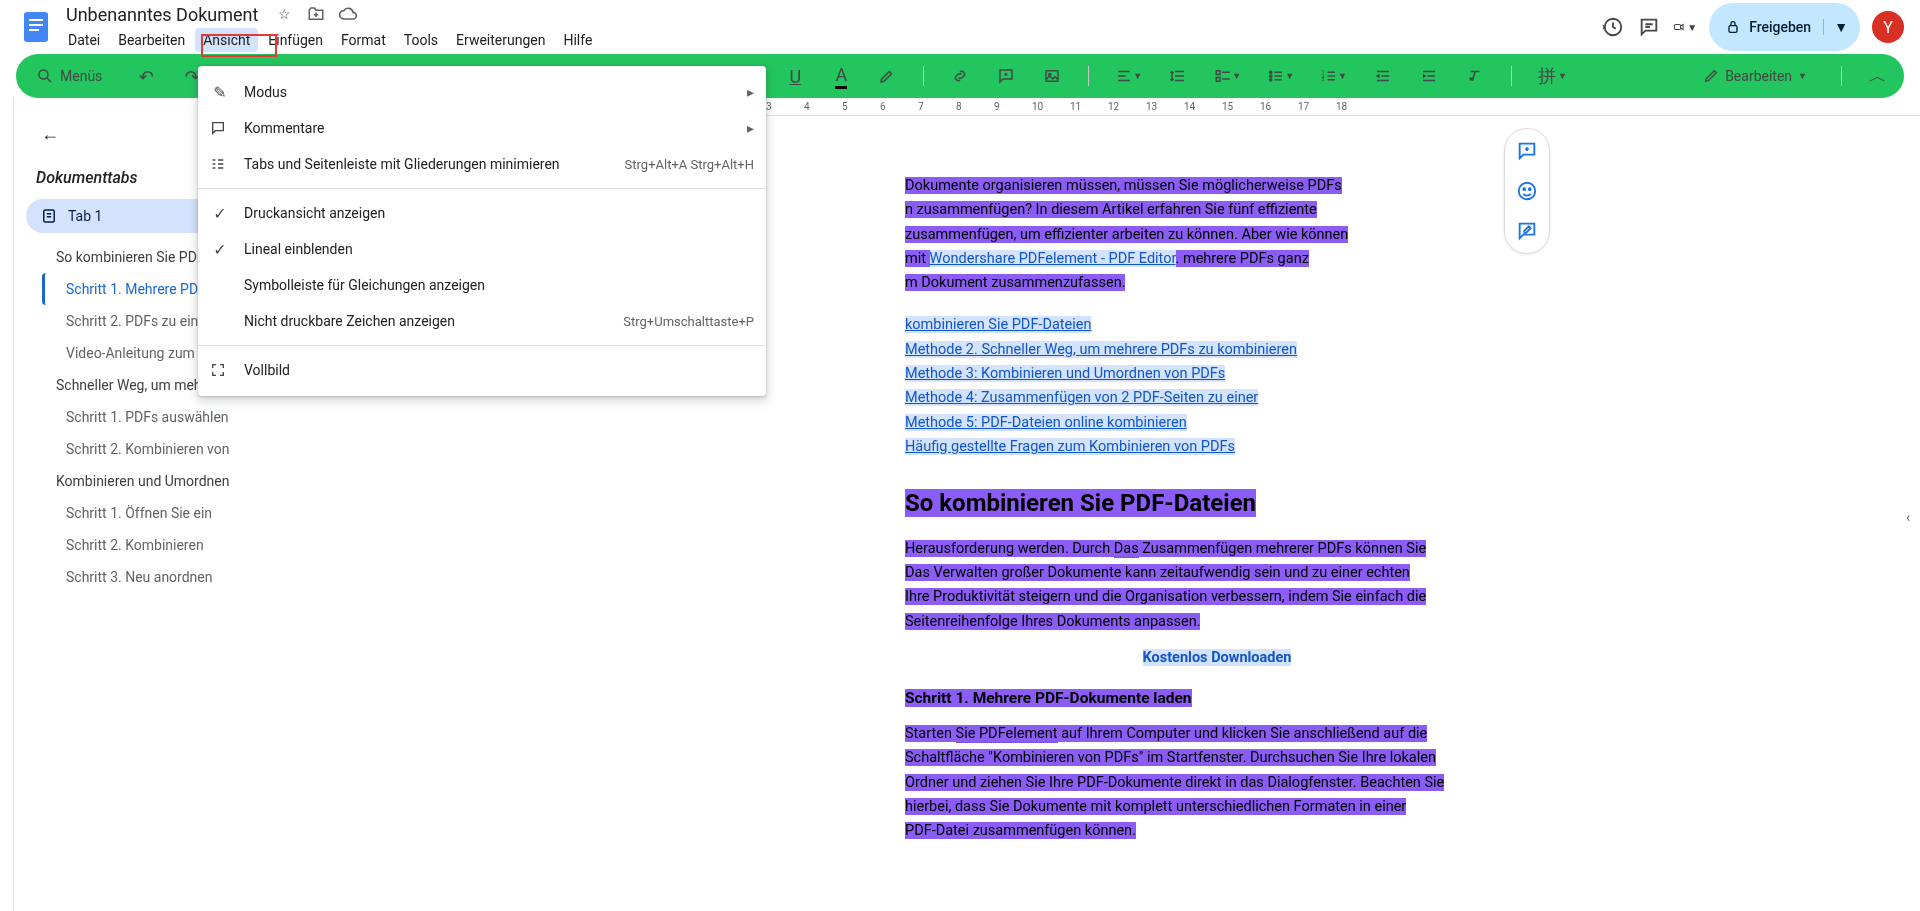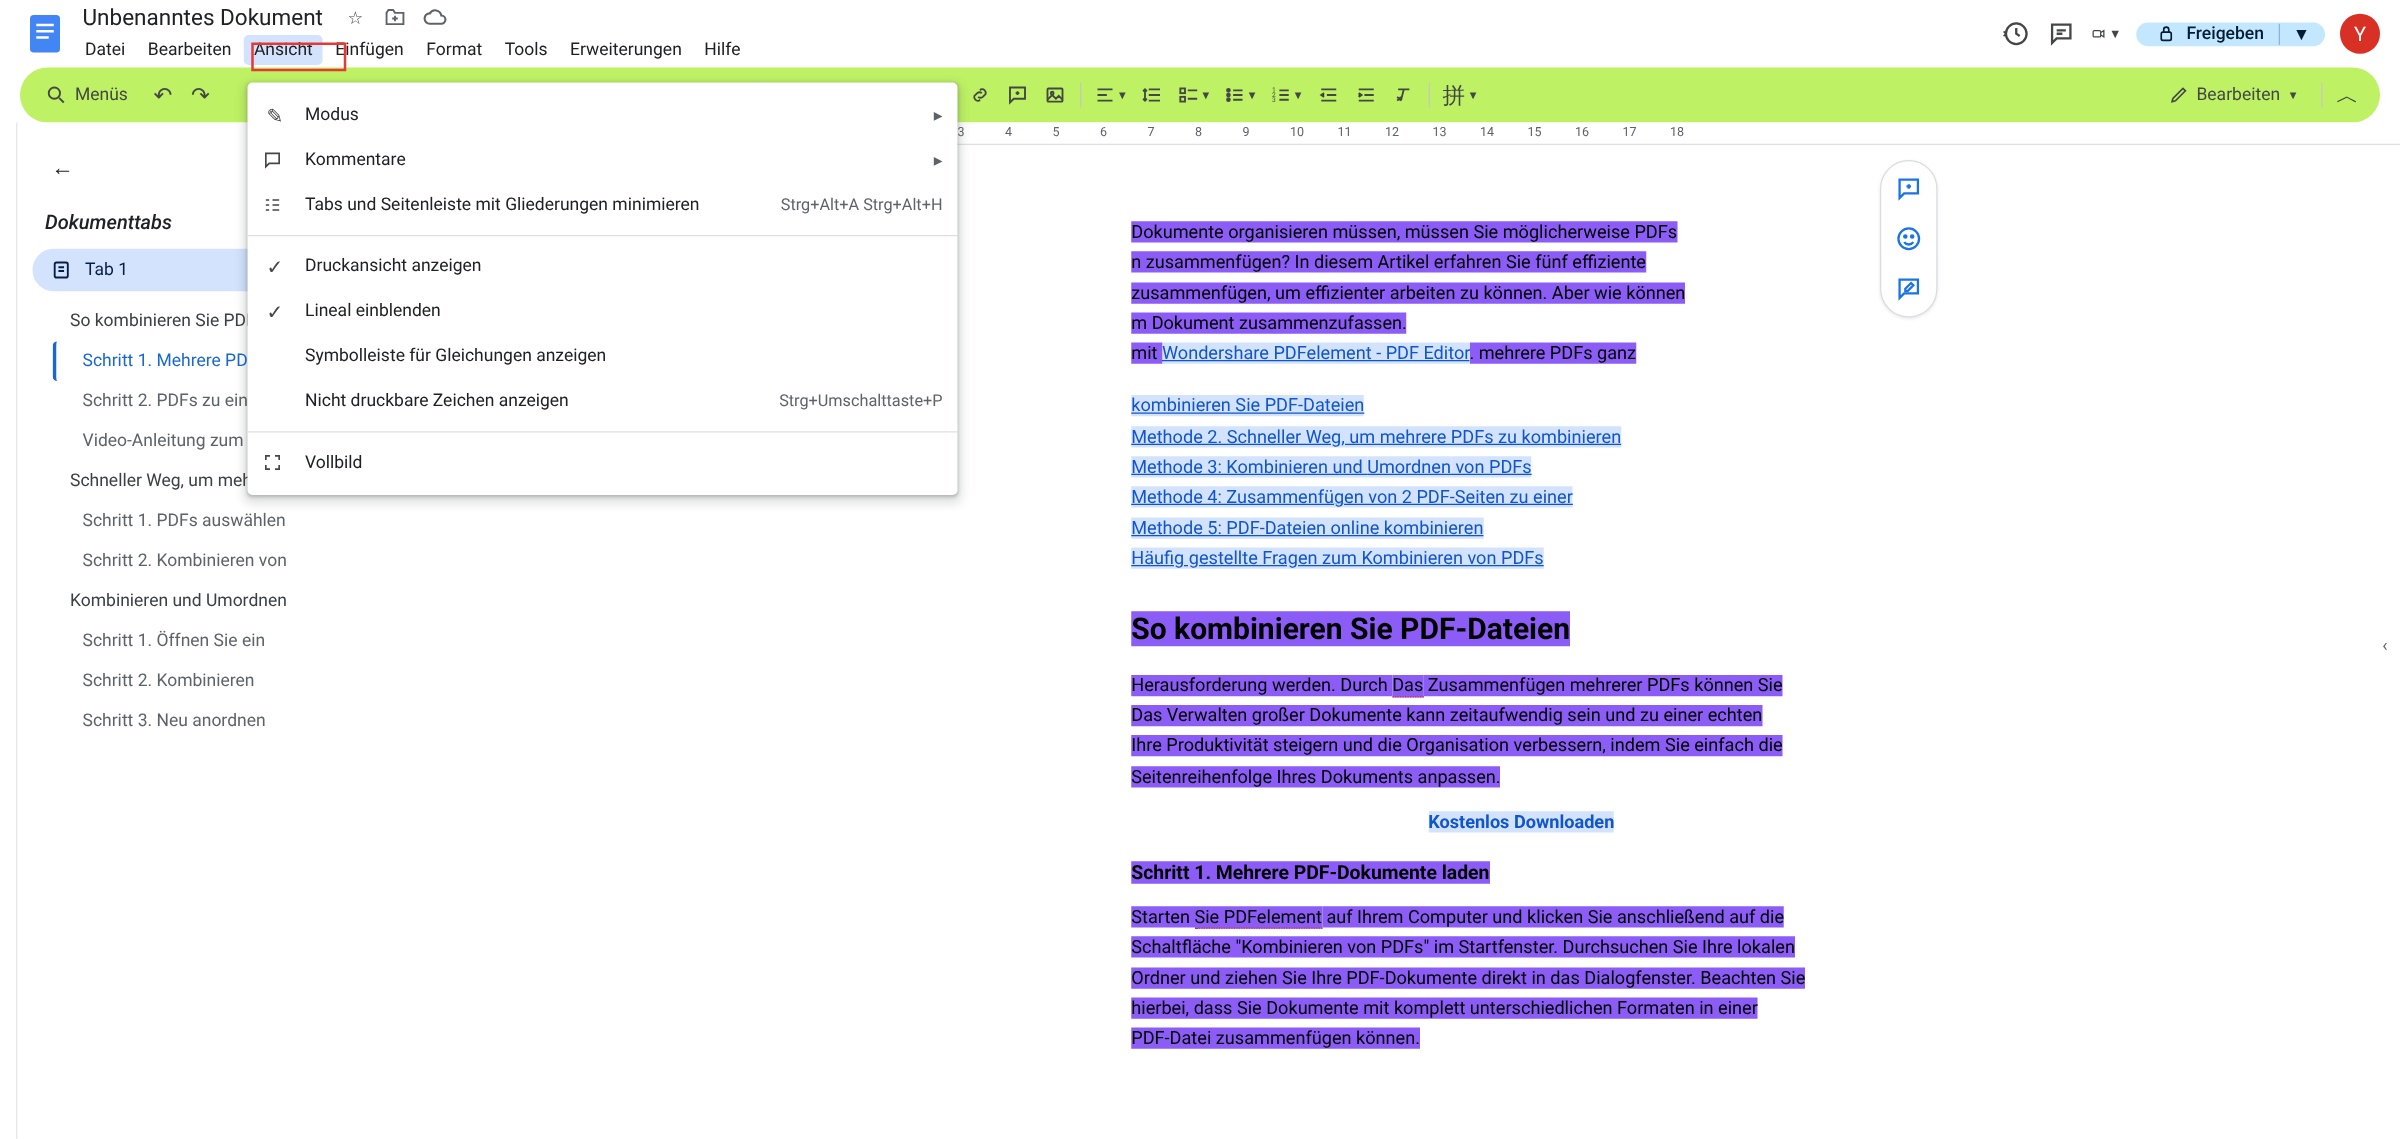--- a/index.html
+++ b/index.html
@@ -11,26 +11,26 @@
 .logo svg { width: 36px; height: 36px; }
 .title-area { flex: 0 0 auto; }
 .doc-title { font-size: 18px; color: #202124; padding: 1px 6px; }
 .title-row { display: flex; align-items: center; gap: 8px; }
 .menu-bar { display: flex; gap: 2px; margin-top: 2px; }
 .menu-item { padding: 4px 8px; font-size: 14px; color: #202124; cursor: pointer; border-radius: 4px; }
 .menu-item.active { background: #d3e3fd; }
 .spacer { flex: 1; }
 .header-right { display: flex; align-items: center; gap: 12px; }
 .hicon { width: 24px; height: 24px; display: flex; align-items: center; justify-content: center; color: #444746; cursor: pointer; border-radius: 50%; }
-.share-btn { background: #c2e7ff; color: #001d35; border-radius: 40px; height: 19px; padding: 0 12px 0 16px; display: flex; align-items: center; gap: 8px; font-weight: 500; font-size: 14px; cursor: pointer; }
+.share-btn { background: #c2e7ff; color: #001d35; border-radius: 40px; height: 48px; padding: 0 12px 0 16px; display: flex; align-items: center; gap: 8px; font-weight: 500; font-size: 14px; cursor: pointer; }
 .share-btn .chev { border-left: 1px solid #8ab4d8; padding-left: 10px; margin-left: 4px; }
 .avatar { width: 32px; height: 32px; border-radius: 50%; background: #d93025; color: #fff; display: flex; align-items: center; justify-content: center; font-size: 16px; }
 
 
-.toolbar-wrap { height: 44px; background: #bef264; border-radius: 28px; margin: 0 16px; display: flex; align-items: center; padding: 0 12px; gap: 2px; }
+.toolbar-wrap { height: 44px; background: #22c55e; border-radius: 28px; margin: 0 16px; display: flex; align-items: center; padding: 0 12px; gap: 18px; }
 .tb-btn { min-width: 28px; height: 28px; padding: 0 4px; display: flex; align-items: center; justify-content: center; color: #444746; cursor: pointer; border-radius: 4px; font-size: 18px; }
 .tb-sep { width: 1px; height: 20px; background: #c7c7c7; margin: 0 4px; }
 .tb-pill { height: 28px; display:flex; align-items:center; padding: 0 12px 0 8px; gap:6px; color:#444746; cursor:pointer; border-radius:4px; }
 .tb-spacer { flex: 1; }
 
 
 .dropdown { position: absolute; left: 198px; top: 66px; width: 568px; background: #fff; box-shadow: 0 1px 3px rgba(60,64,67,.3), 0 4px 8px 3px rgba(60,64,67,.15); border-radius: 4px; padding: 8px 0; z-index: 100; }
 .dd-item { display: flex; align-items: center; height: 36px; padding: 0 12px; cursor: pointer; gap: 14px; }
 .dd-icon { width: 20px; text-align: center; color: #444746; font-size: 16px; }
 .dd-label { flex: 1; font-size: 14px; color: #202124; }
@@ -371,22 +371,22 @@
       <span class="tick" style="left:948px">15</span>
       <span class="tick" style="left:986px">16</span>
       <span class="tick" style="left:1024px">17</span>
       <span class="tick" style="left:1062px">18</span>
     </div>
     <div class="page-zone">
       <div class="page" style="margin-left:240px;">
         <p class="p"><span class="sel">Dokumente organisieren müssen, müssen Sie möglicherweise PDFs</span></p>
         <p class="p"><span class="sel">n zusammenfügen? In diesem Artikel erfahren Sie fünf effiziente</span></p>
         <p class="p"><span class="sel">zusammenfügen, um effizienter arbeiten zu können. Aber wie können</span></p>
+        <p class="p"><span class="sel">mit </span><a class="link"><span class="sel-blue">Wondershare PDFelement - PDF Editor</span></a><span class="sel">. mehrere PDFs ganz</span></p>
         <p class="p"><span class="sel">m Dokument zusammenzufassen.</span></p>
-        <p class="p"><span class="sel">mit </span><a class="link"><span class="sel-blue">Wondershare PDFelement - PDF Editor</span></a><span class="sel">. mehrere PDFs ganz</span></p>
         <p class="p" style="height:14px;"></p>
         <p class="p"><a class="link"><span class="sel-blue">kombinieren Sie PDF-Dateien</span></a></p>
         <p class="p"><a class="link"><span class="sel-blue">Methode 2. Schneller Weg, um mehrere PDFs zu kombinieren</span></a></p>
         <p class="p"><a class="link"><span class="sel-blue">Methode 3: Kombinieren und </span><span class="sel-blue" style="text-decoration-style:dotted;">Umordnen</span><span class="sel-blue"> von PDFs</span></a></p>
         <p class="p"><a class="link"><span class="sel-blue">Methode 4: Zusammenfügen von 2 PDF-Seiten zu einer</span></a></p>
         <p class="p"><a class="link"><span class="sel-blue">Methode 5: PDF-Dateien online kombinieren</span></a></p>
         <p class="p"><a class="link"><span class="sel-blue">Häufig gestellte Fragen zum Kombinieren von PDFs</span></a></p>
         <h2 class="h2"><span class="sel">So kombinieren Sie PDF-Dateien</span></h2>
         <p class="p"><span class="sel">Herausforderung werden. Durch </span><span class="sel" style="border-bottom:1px dotted #d93025;">Das</span><span class="sel"> Zusammenfügen mehrerer PDFs können Sie</span></p>
         <p class="p"><span class="sel">Das Verwalten großer Dokumente kann zeitaufwendig sein und zu einer echten</span></p>

